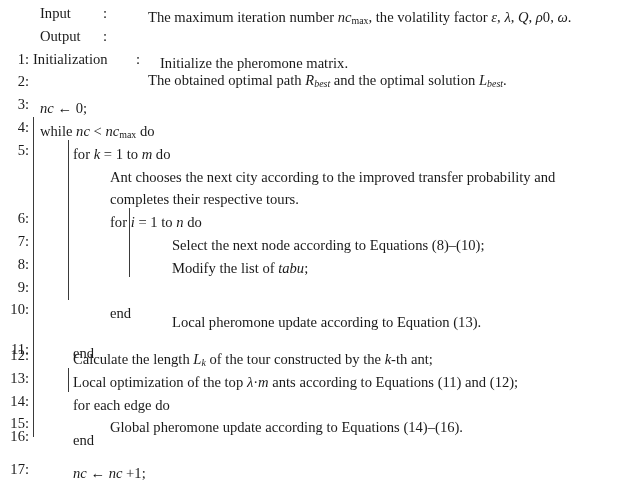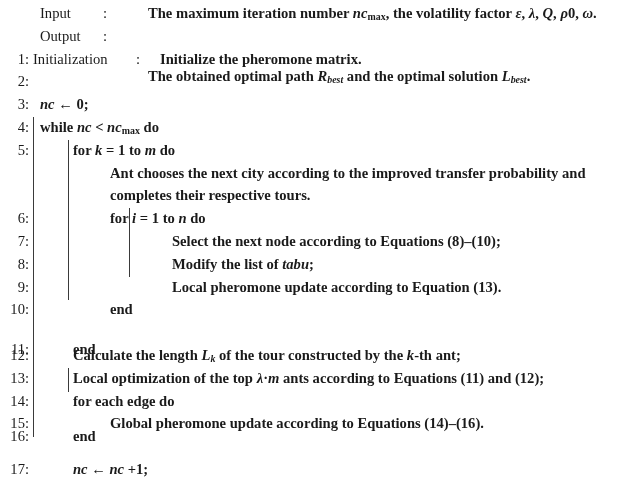--- a/index.html
+++ b/index.html
@@ -49,22 +49,21 @@
 
   .kw {
     position: absolute;
     font-size: 14.6px;
     line-height: 22.8px;
   }
 
   .body-text {
     position: absolute;
     font-size: 14.6px;
-    line-height: 22px;
-    font-weight: bold;
+    line-height: 30px;
   }
 
   
   .hdr-label {
     position: absolute;
     font-size: 14.6px;
     line-height: 22.8px;
   }
   .hdr-colon {
     position: absolute;
@@ -136,21 +135,21 @@
     <div class="row" style="top: 230px;">
       <span class="num">7:</span>
       <span class="body-text" style="left: 172px;">Select the next node according to Equations (8)–(10);</span>
     </div>
     <div class="row" style="top: 252.8px;">
       <span class="num">8:</span>
       <span class="body-text" style="left: 172px;">Modify the list of <i class="v">tabu</i>;</span>
     </div>
     <div class="row" style="top: 275.6px;">
       <span class="num">9:</span>
-      <span class="body-text" style="left: 172px;">Local pheromone update according to Equation (13).</span>
+      <span class="body-text" style="left: 172px; margin-top: 31px;">Local pheromone update according to Equation (13).</span>
     </div>
     <div class="row" style="top: 298.4px;">
       <span class="num">10:</span>
       <span class="body-text" style="left: 110px;">end</span>
     </div>
     <div class="row" style="top: 338px; padding-left: 32px;">
       <span class="num">11:</span>
       <span class="body-text" style="left: 73px;">end</span>
     </div>
     <div class="row" style="top: 344px;">

